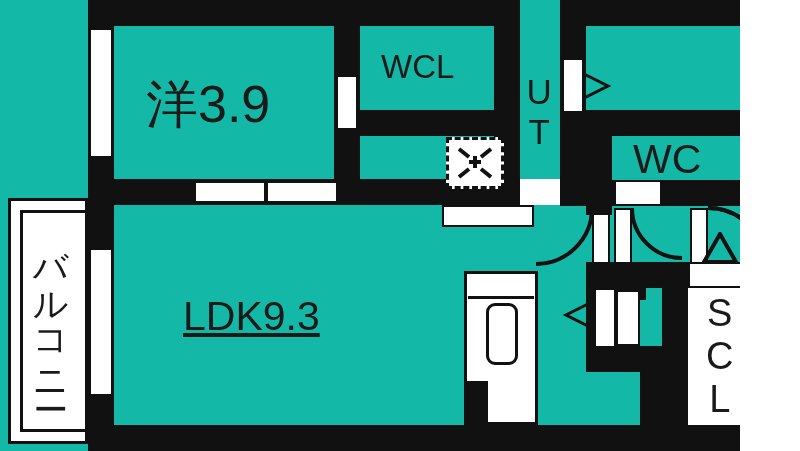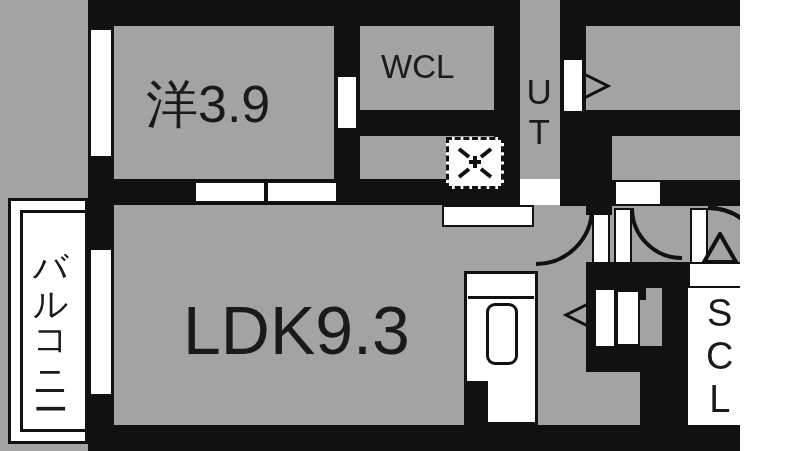--- a/index.html
+++ b/index.html
@@ -8,21 +8,21 @@
     padding: 0;
     background: #ffffff;
   }
   body {
     font-family: "Liberation Sans", "DejaVu Sans", sans-serif;
   }
   #plan {
     position: relative;
     width: 740px;
     height: 451px;
-    background: #a3a3a3;
+    background: #14b8a6;
     overflow: hidden;
   }
   .wall {
     position: absolute;
     background: #111111;
   }
   .room {
     position: absolute;
     background: #ffffff;
   }
@@ -154,20 +154,21 @@
   <div class="opening" style="left:562px; top:58px; width:22px; height:55px;"></div>
   <svg class="arcsvg" style="left:582px; top:72px;" width="30" height="28" viewBox="0 0 30 28">
     <polygon points="2,2 26,14 2,26" fill="none" stroke="#111111" stroke-width="3"></polygon>
   </svg>
 
 
   <div class="wall" style="left:586px; top:110px; width:26px; height:96px;"></div>
   <div class="wall" style="left:560px; top:180px; width:240px; height:26px;"></div>
   <div class="wall" style="left:774px; top:110px; width:26px; height:96px;"></div>
 
+  <div class="label" style="left:633px; top:139px; font-size:41px;">WC</div>
 
   <div class="opening-plain" style="left:614px; top:180px; width:48px; height:26px; background:#ffffff; border:2px solid #111111; box-sizing:border-box;"></div>
 
   <div class="opening" style="left:592px; top:208px; width:18px; height:56px;"></div>
   <svg class="arcsvg" style="left:534px; top:206px;" width="80" height="64" viewBox="0 0 80 64">
     <path d="M 58 2 A 56 56 0 0 1 2 58" fill="none" stroke="#111111" stroke-width="4"></path>
   </svg>
 
   <div class="opening" style="left:614px; top:208px; width:18px; height:56px;"></div>
   <svg class="arcsvg" style="left:630px; top:206px;" width="68" height="58" viewBox="0 0 68 58">
@@ -200,21 +201,21 @@
   </svg>
 
   <div class="wall" style="left:88px; top:205px; width:26px; height:246px;"></div>
 
   <div class="wall" style="left:88px; top:425px; width:686px; height:26px;"></div>
 
   <div class="wall" style="left:586px; top:205px; width:26px; height:10px;"></div>
 
   <div class="opening" style="left:89px; top:248px; width:24px; height:148px;"></div>
 
-  <div class="label" style="left:183px; top:296px; font-size:68px;">LDK9.3</div>
+  <div class="label" style="left:183px; top:296px; font-size:41px;text-decoration:underline;">LDK9.3</div>
 
   <div class="opening" style="left:194px; top:181px; width:72px; height:22px;"></div>
   <div class="opening" style="left:266px; top:181px; width:72px; height:22px;"></div>
 
   <div class="opening" style="left:442px; top:205px; width:92px; height:22px;"></div>
 
   <div class="sink-counter" style="left:464px; top:271px; width:74px; height:154px;"></div>
   <div class="thinline" style="left:468px; top:296px; width:66px; height:3px;"></div>
   <div class="sink-basin" style="left:486px; top:303px; width:32px; height:62px;"></div>
   <div class="wall" style="left:464px; top:381px; width:24px; height:44px;"></div>

